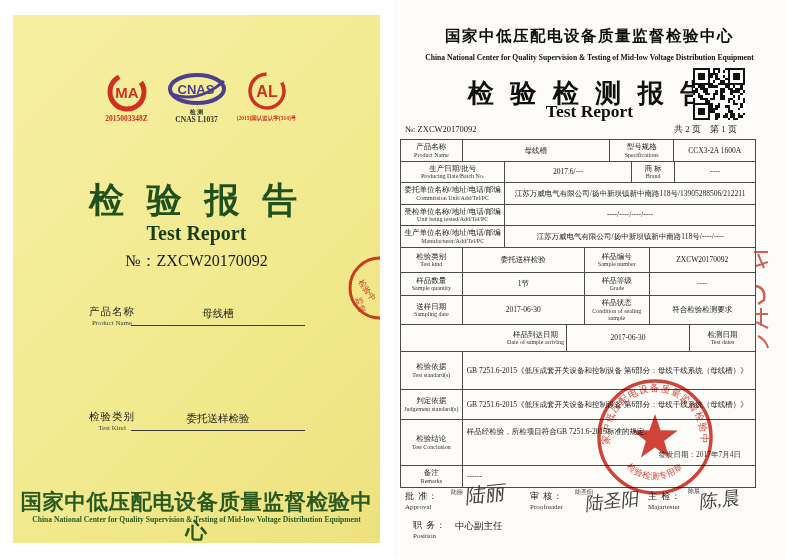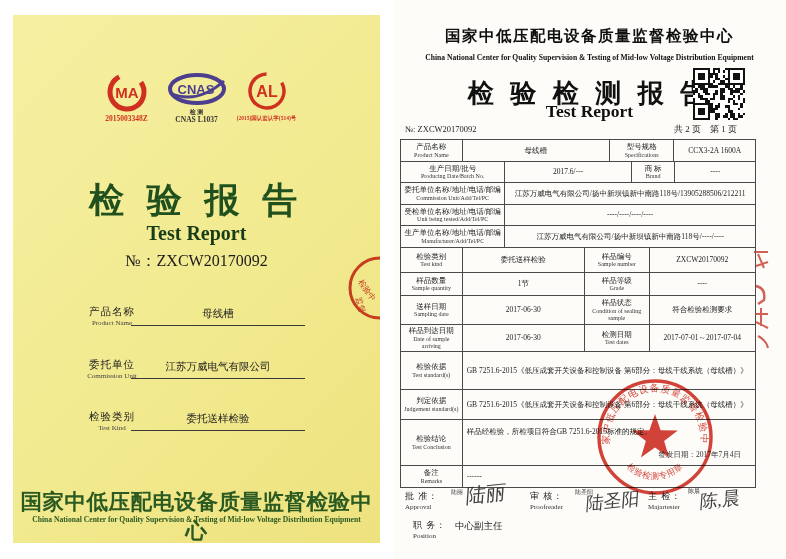--- a/index.html
+++ b/index.html
@@ -101,25 +101,20 @@
 
     <div id="cover-fields">
         <div class="abs field-row" style="top: 290px;">
           <div class="field-label">
             <div class="cn">产品名称</div>
             <div class="en">Product Name</div>
           </div>
           <div class="field-value">母线槽</div>
         </div>
         <div class="abs field-row" style="top: 343px;">
-          <div class="field-label">
-            <div class="cn">委托单位</div>
-            <div class="en">Commission Unit</div>
-          </div>
-          <div class="field-value">江苏万威电气有限公司</div>
         </div>
         <div class="abs field-row" style="top: 395px;">
           <div class="field-label">
             <div class="cn">检验类别</div>
             <div class="en">Test Kind</div>
           </div>
           <div class="field-value">委托送样检验</div>
         </div>
       </div>
 
@@ -403,23 +398,20 @@
             <div class="cn">样品到达日期</div>
             <div class="en">Date of sample arriving</div>
           </div>
           <div class="t-cell" style="width: 123px;">
             <div class="val">2017-06-30</div>
           </div>
           <div class="t-cell" style="width: 65px;">
             <div class="cn">检测日期</div>
             <div class="en">Test dates</div>
           </div>
-          <div class="t-cell" style="width: 106px;">
-            <div class="val">2017-07-01～2017-07-04</div>
-          </div>
         </div>
         <div class="t-row" style="height: 38px;">
           <div class="t-cell" style="width: 62px;">
             <div class="cn">检验依据</div>
             <div class="en">Test standard(s)</div>
           </div>
           <div class="t-cell left" style="width: 294px;">
             <div class="val">GB 7251.6-2015《低压成套开关设备和控制设备 第6部分：母线干线系统（母线槽）》</div>
           </div>
         </div>

